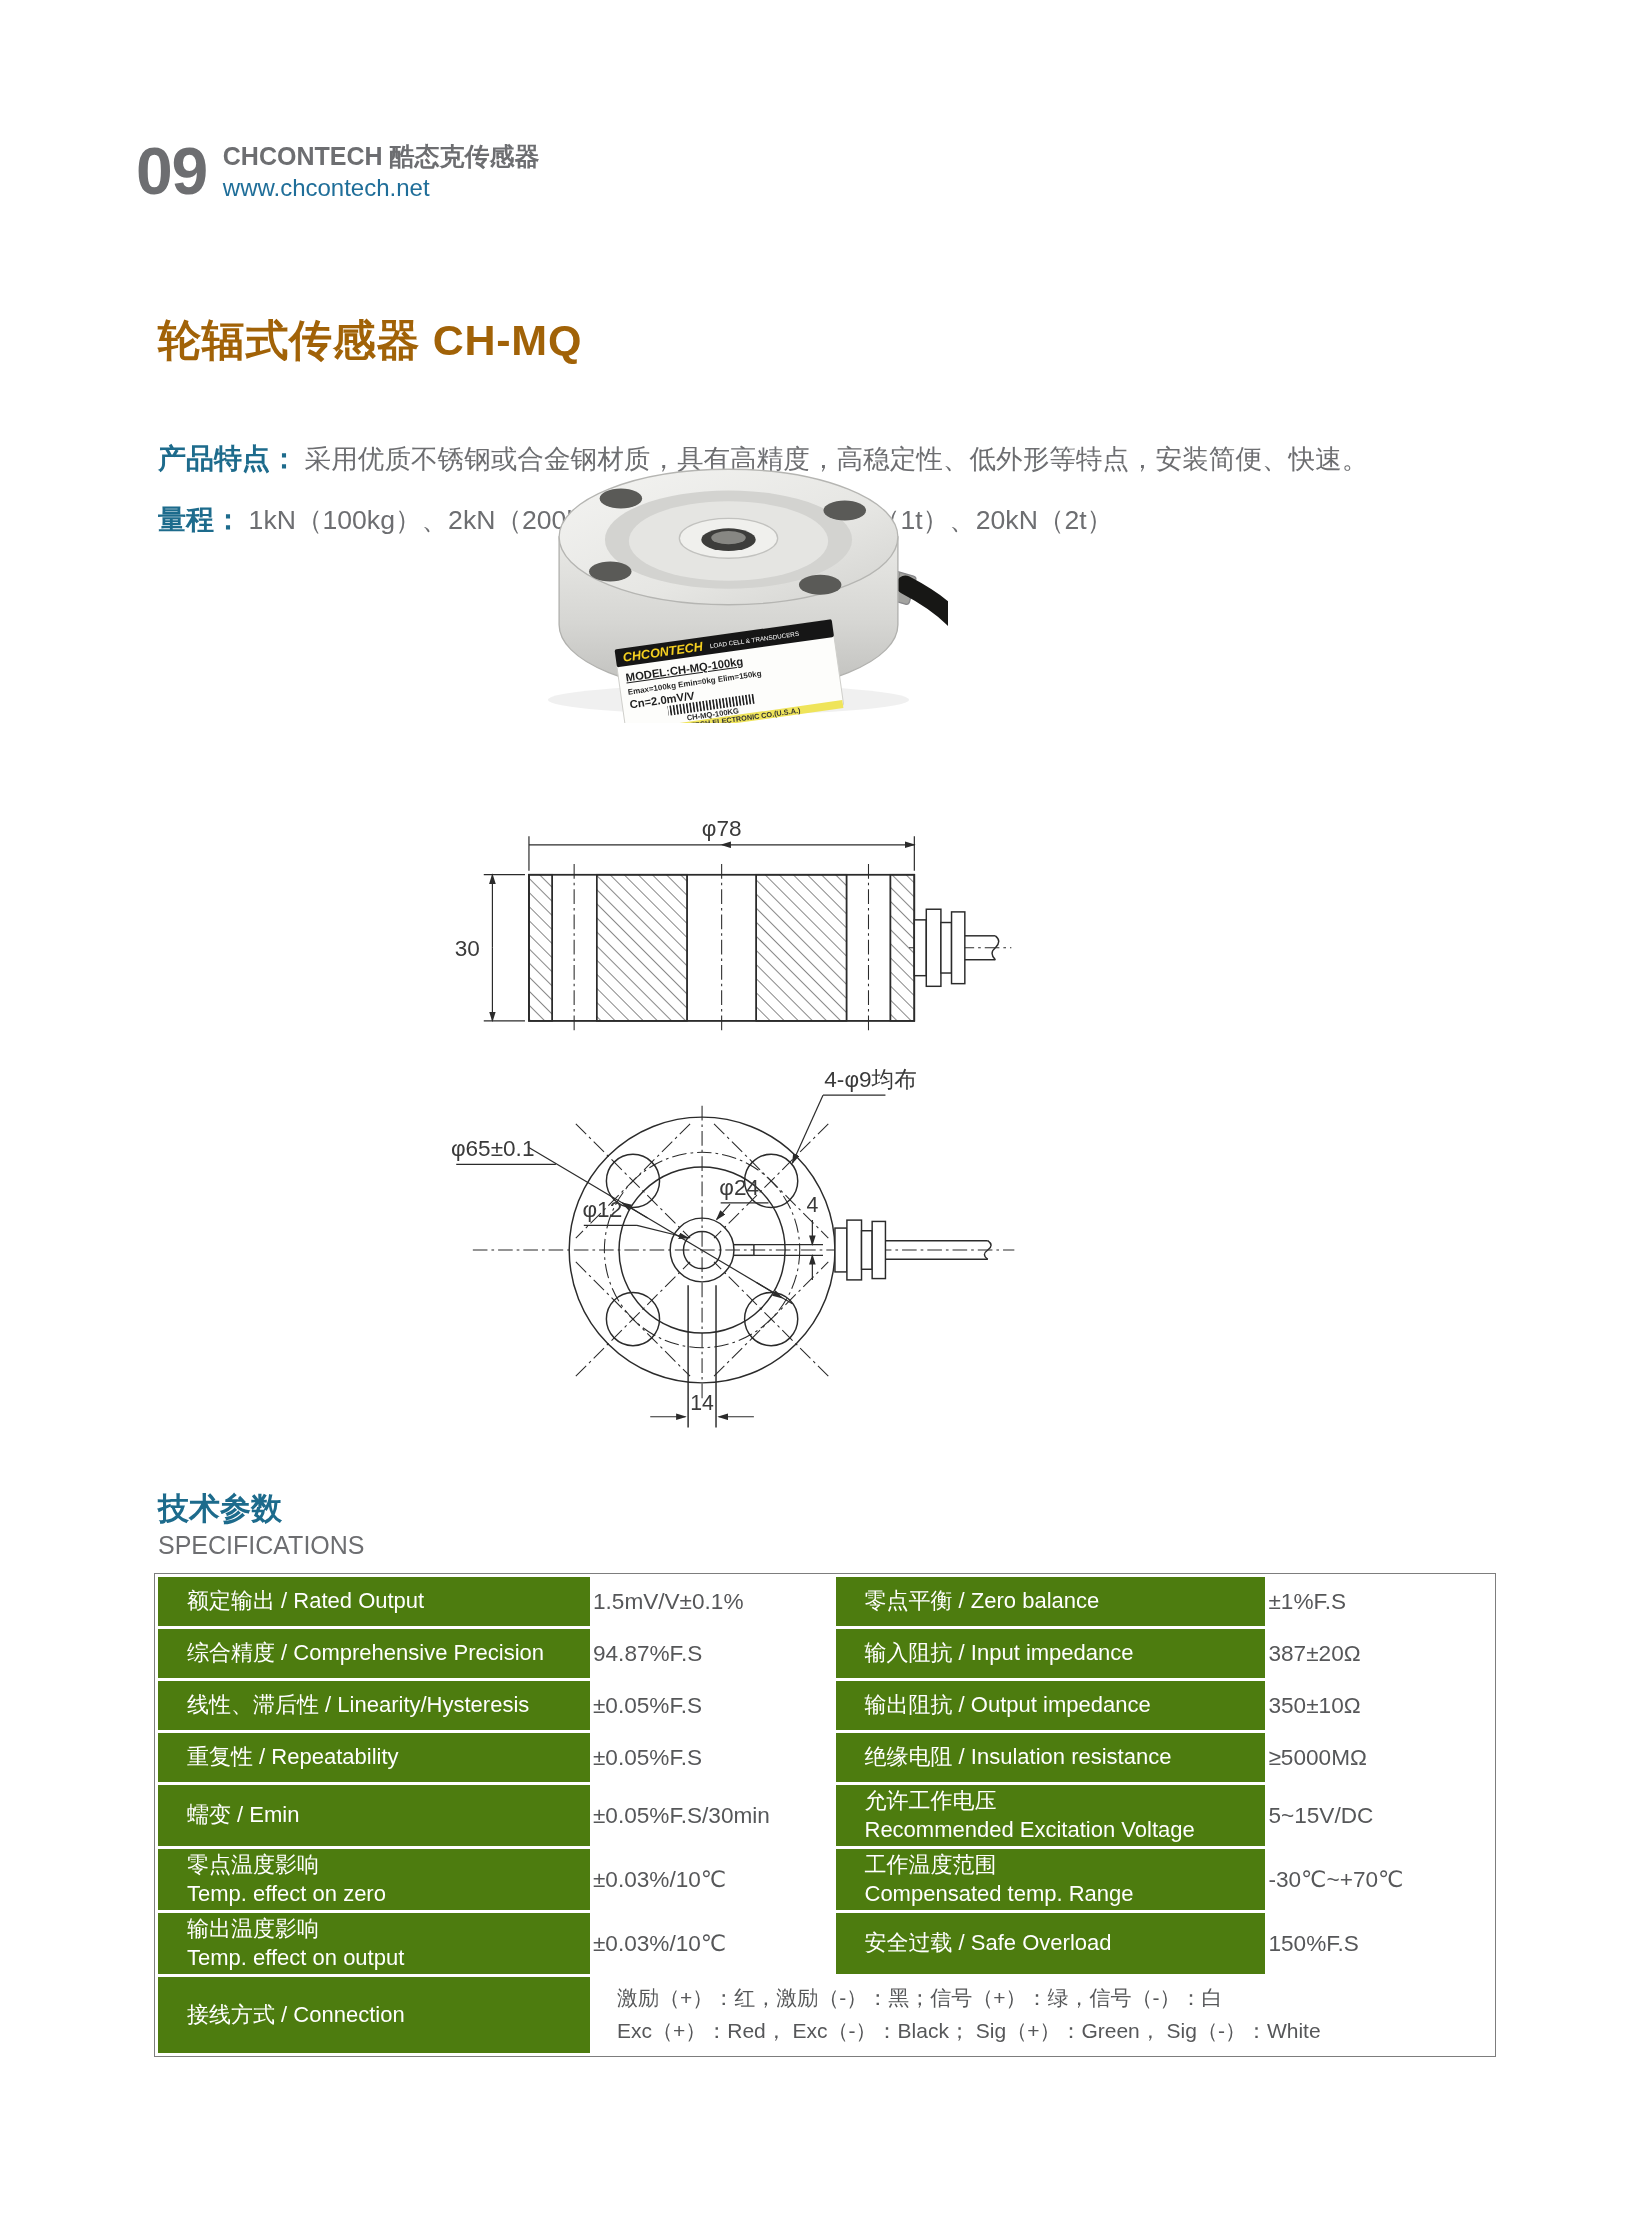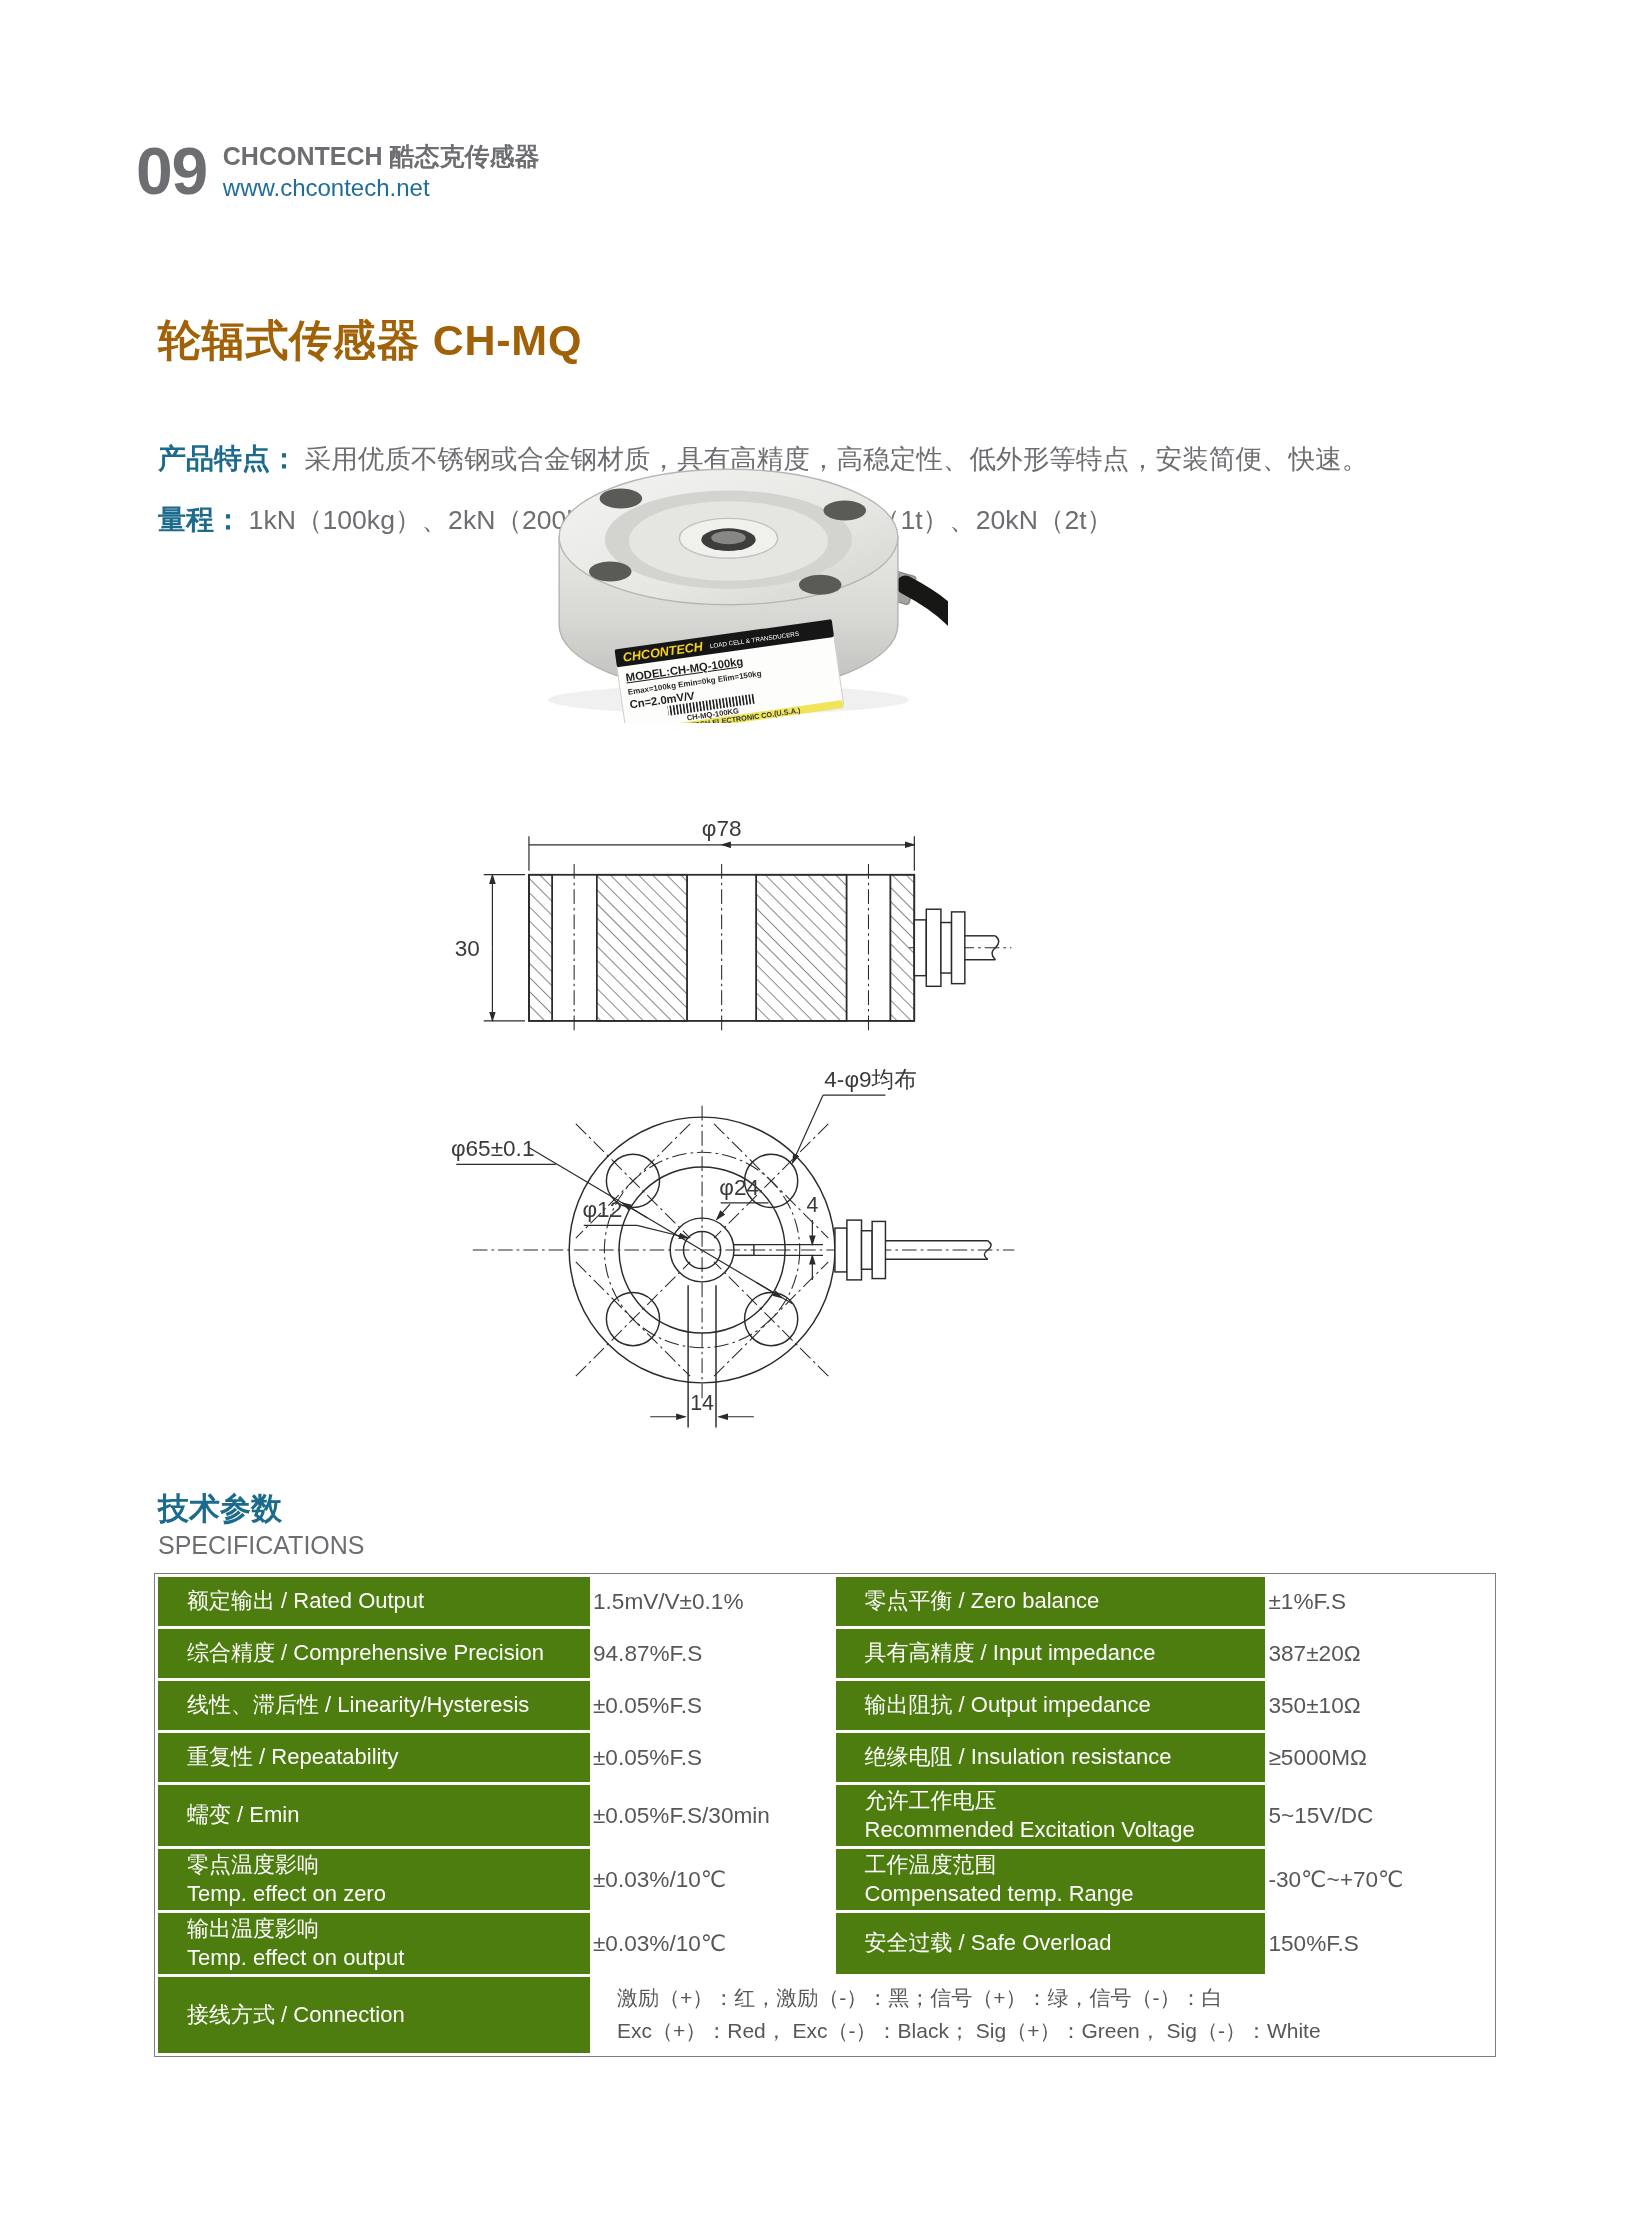--- a/index.html
+++ b/index.html
@@ -296,21 +296,21 @@
       <tbody>
         <tr class="h1">
           <td class="lbl">额定输出 / Rated Output</td>
           <td class="val">1.5mV/V±0.1%</td>
           <td class="lbl">零点平衡 / Zero balance</td>
           <td class="val">±1%F.S</td>
         </tr>
         <tr class="h1">
           <td class="lbl">综合精度 / Comprehensive Precision</td>
           <td class="val">94.87%F.S</td>
-          <td class="lbl">具有高精度 / Input impedance</td>
+          <td class="lbl">输入阻抗 / Input impedance</td>
           <td class="val">387±20Ω</td>
         </tr>
         <tr class="h1">
           <td class="lbl">线性、滞后性 / Linearity/Hysteresis</td>
           <td class="val">±0.05%F.S</td>
           <td class="lbl">输出阻抗 / Output impedance</td>
           <td class="val">350±10Ω</td>
         </tr>
         <tr class="h1">
           <td class="lbl">重复性 / Repeatability</td>

